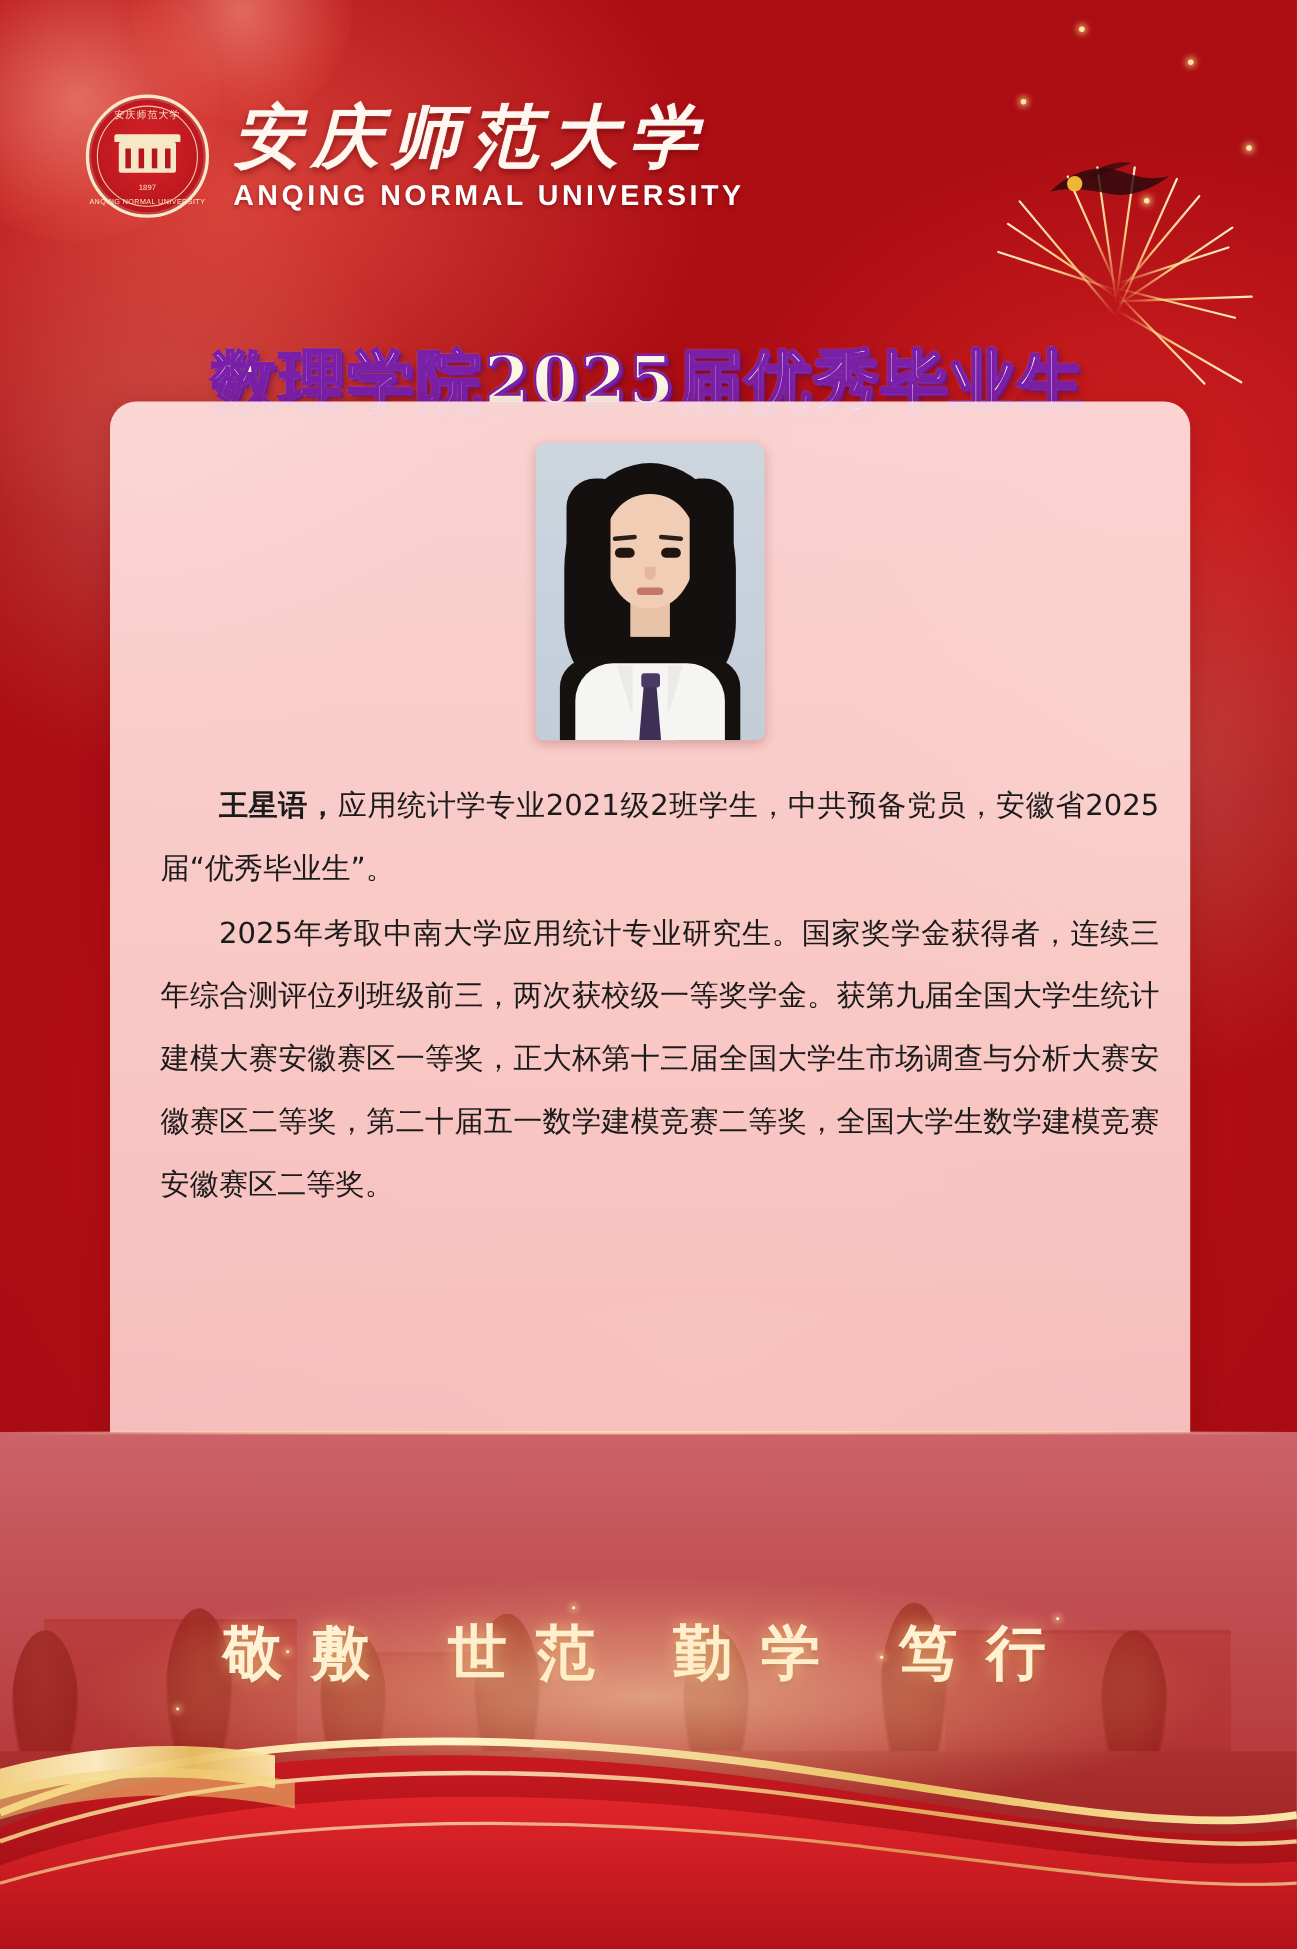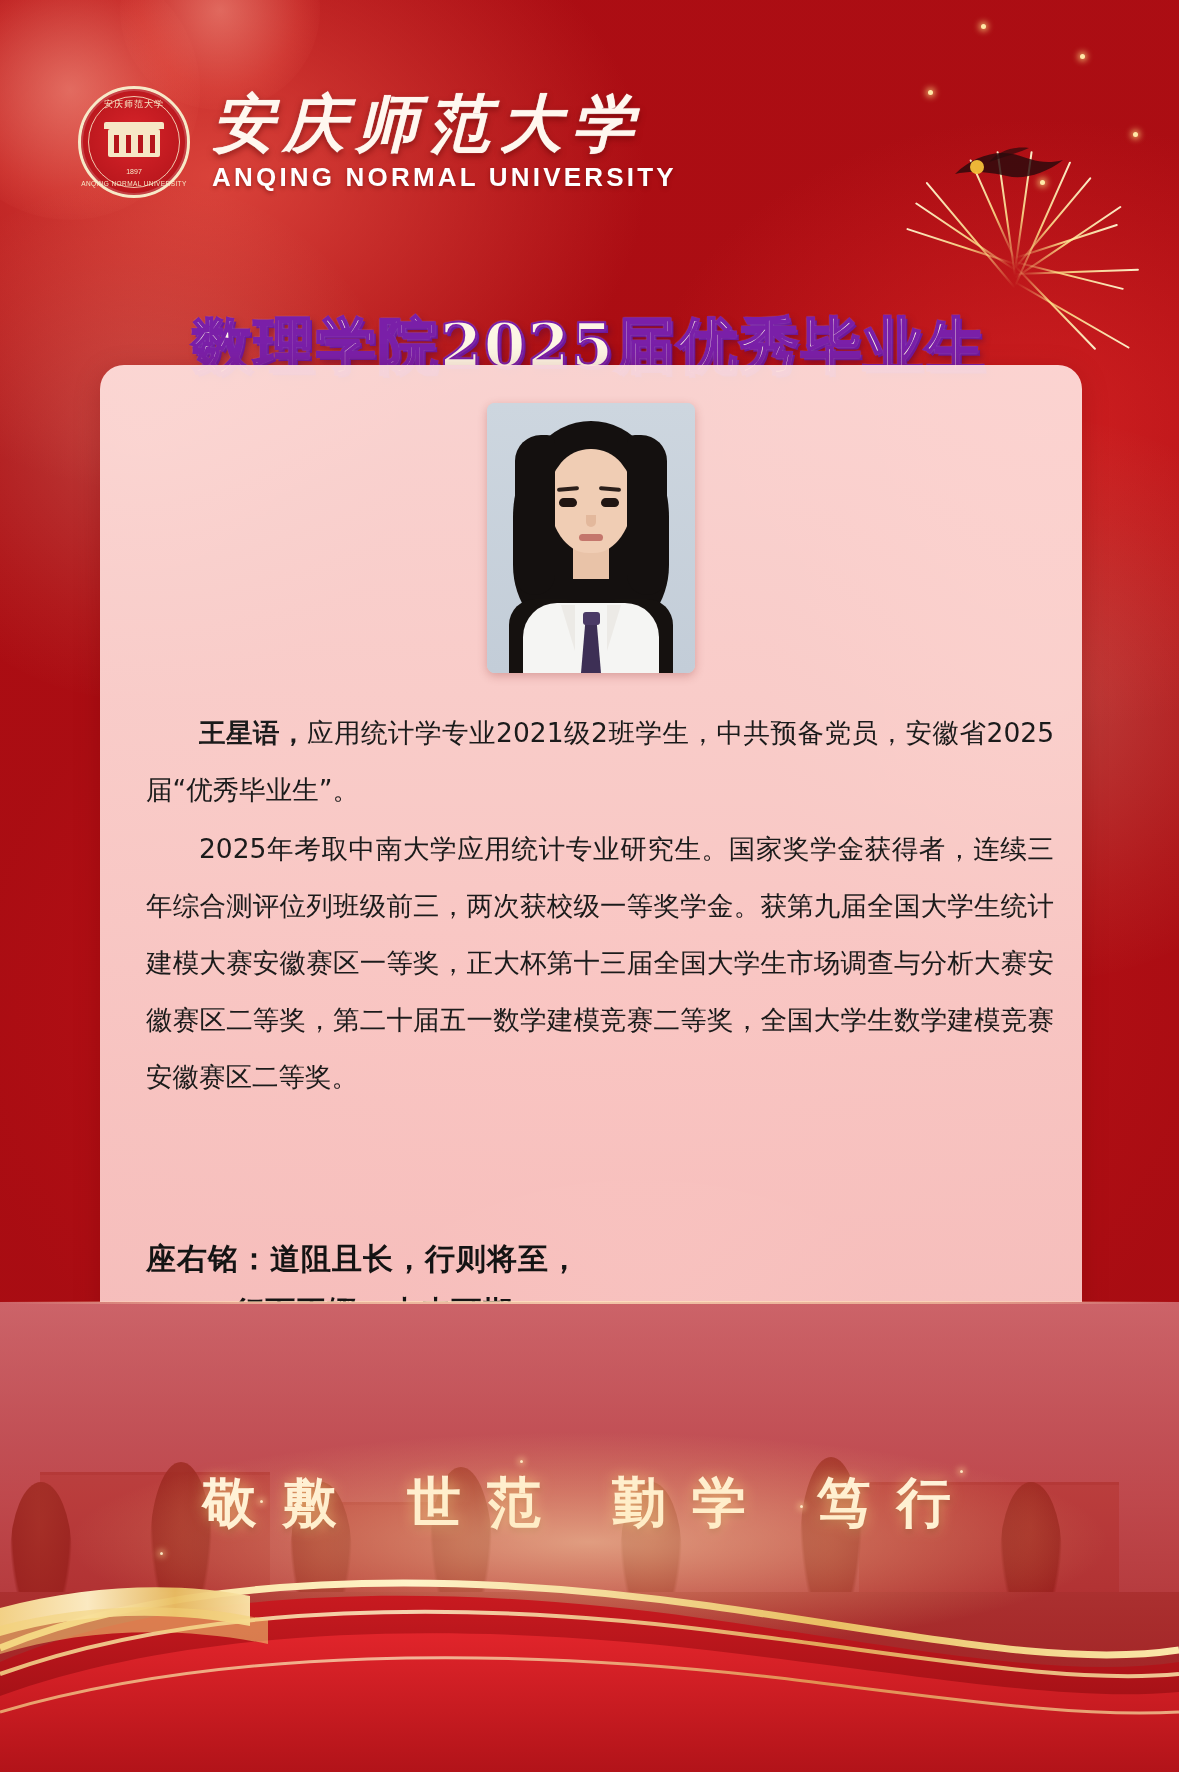--- a/index.html
+++ b/index.html
@@ -390,24 +390,20 @@
       <div class="ph-collar-r"></div>
       <div class="ph-tie"></div>
       <div class="ph-tie-knot"></div>
     </div>
 
     <div class="body-text">
       <p><span class="name">王星语，</span><span>应用统计学专业2021级2班学生，中共预备党员，安徽省2025届“优秀毕业生”。</span></p>
       <p><span>2025年考取中南大学应用统计专业研究生。国家奖学金获得者，连续三年综合测评位列班级前三，两次获校级一等奖学金。获第九届全国大学生统计建模大赛安徽赛区一等奖，正大杯第十三届全国大学生市场调查与分析大赛安徽赛区二等奖，第二十届五一数学建模竞赛二等奖，全国大学生数学建模竞赛安徽赛区二等奖。</span></p>
     </div>
 
-    <div class="motto">
-      <span class="l1"><span>座右铭：</span><span>道阻且长，行则将至，</span></span>
-      <span class="l2">行而不辍，未来可期。</span>
-    </div>
   </div>
 
   <div class="campus">
     <div class="sky"></div>
     <div class="bldg" style="left:40px; width:230px; height:150px;"></div>
     <div class="bldg" style="left:300px; width:170px; height:120px;"></div>
     <div class="bldg" style="right:60px; width:260px; height:140px;"></div>
     <div class="tree" style="left:10px;"></div>
     <div class="tree" style="left:150px; height:170px;"></div>
     <div class="tree" style="left:290px;"></div>

